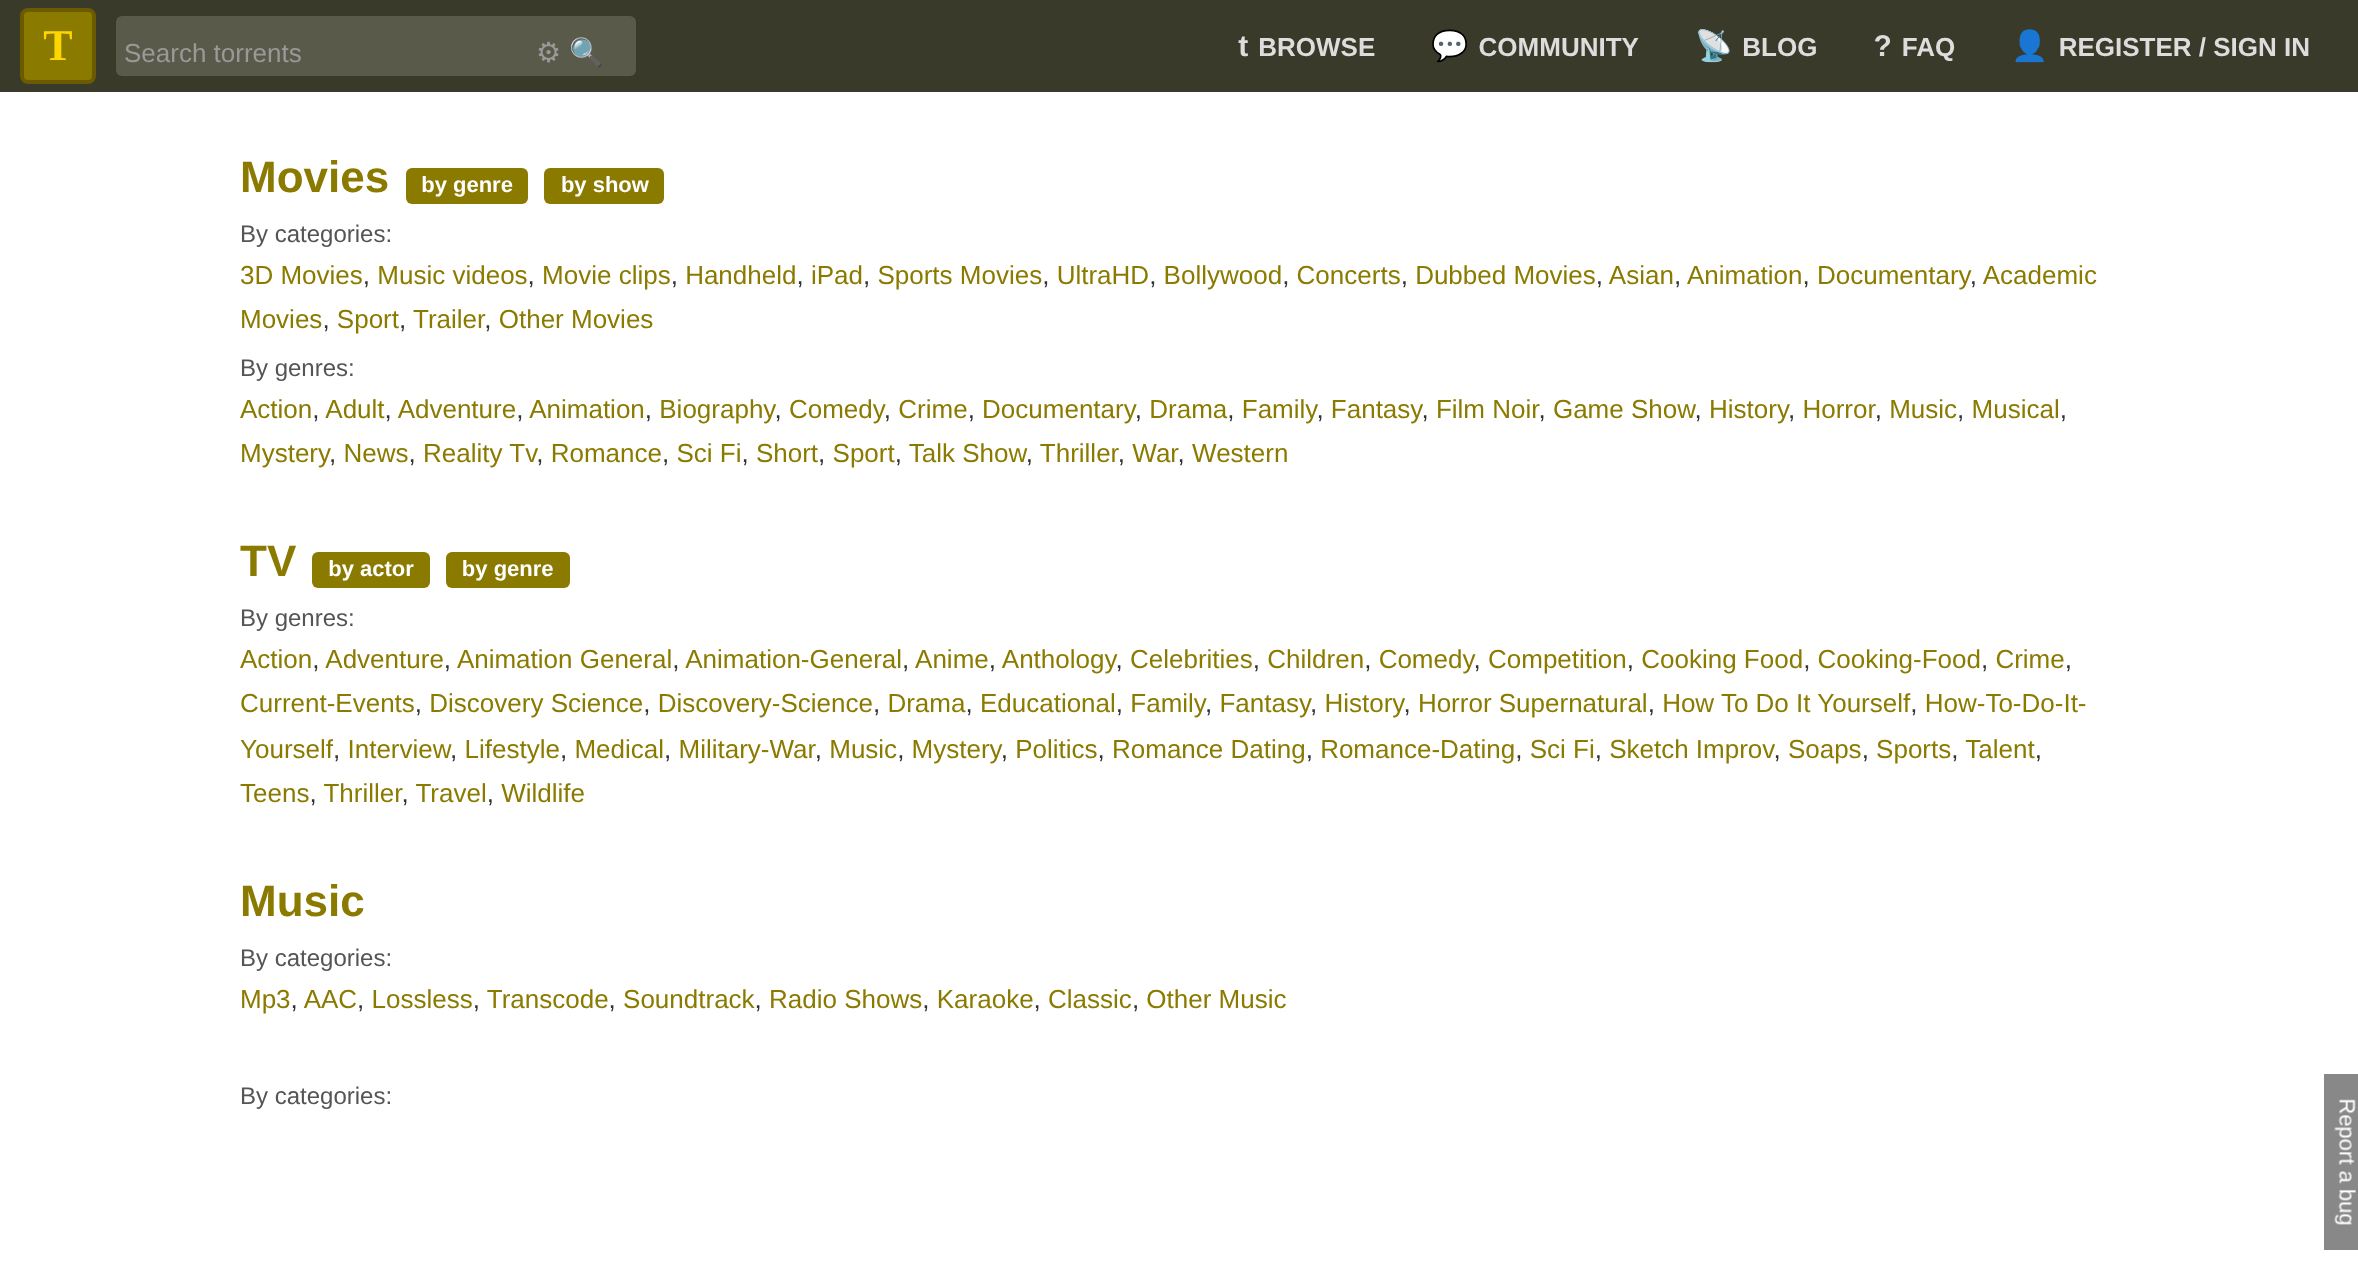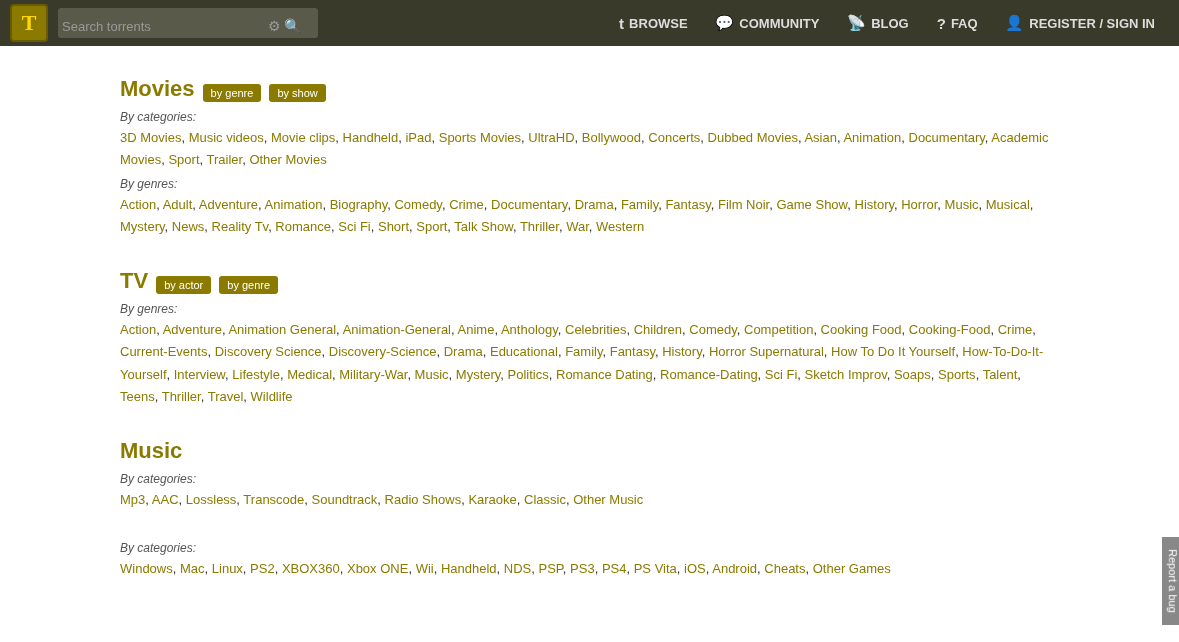--- a/index.html
+++ b/index.html
@@ -93,29 +93,28 @@
       margin-bottom: 8px;
     }
     .tag-btn {
       font-size: 11px;
       background: #8b7a00;
       color: #fff;
       border: none;
       border-radius: 3px;
       padding: 3px 8px;
       cursor: pointer;
-      font-weight: normal;
+      font-weight: bold;
     }
 
     .by-label {
       font-size: 12px;
       color: #555;
       margin-bottom: 3px;
       margin-top: 6px;
-      font-style: italic;
     }
     .category-links {
       font-size: 13px;
       line-height: 1.7;
       color: #333;
     }
     .category-links a {
       color: #8b7a00;
       text-decoration: none;
     }
@@ -191,20 +190,17 @@
       <span>Music</span>
     </div>
     <div class="by-label">By categories:</div>
     <div class="category-links">
       <a>Mp3</a>, <a>AAC</a>, <a>Lossless</a>, <a>Transcode</a>, <a>Soundtrack</a>, <a>Radio Shows</a>, <a>Karaoke</a>, <a>Classic</a>, <a>Other Music</a>
     </div>
   </div>
 
   <div class="section">
     <div class="by-label">By categories:</div>
-    <div class="category-links">
-      <a>Windows</a>, <a>Mac</a>, <a>Linux</a>, <a>PS2</a>, <a>XBOX360</a>, <a>Xbox ONE</a>, <a>Wii</a>, <a>Handheld</a>, <a>NDS</a>, <a>PSP</a>, <a>PS3</a>, <a>PS4</a>, <a>PS Vita</a>, <a>iOS</a>, <a>Android</a>, <a>Cheats</a>, <a>Other Games</a>
-    </div>
   </div>
 
 </div>
 
 <div style="position:fixed; right:-38px; top: 570px; background:#888; color:#fff; font-size:11px; padding:5px 12px; cursor:pointer; transform: rotate(90deg); transform-origin: center center; border-radius:3px 3px 0 0; white-space:nowrap;">Report a bug</div>
 
 </body></html>

